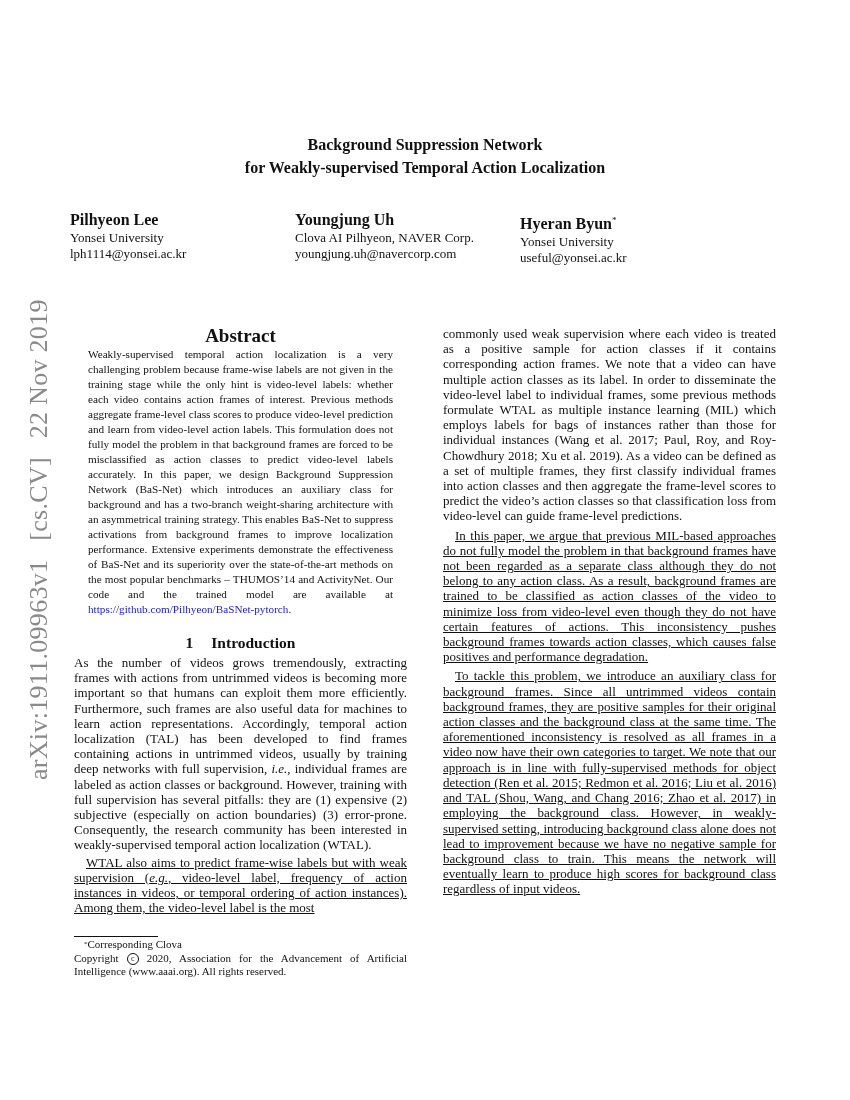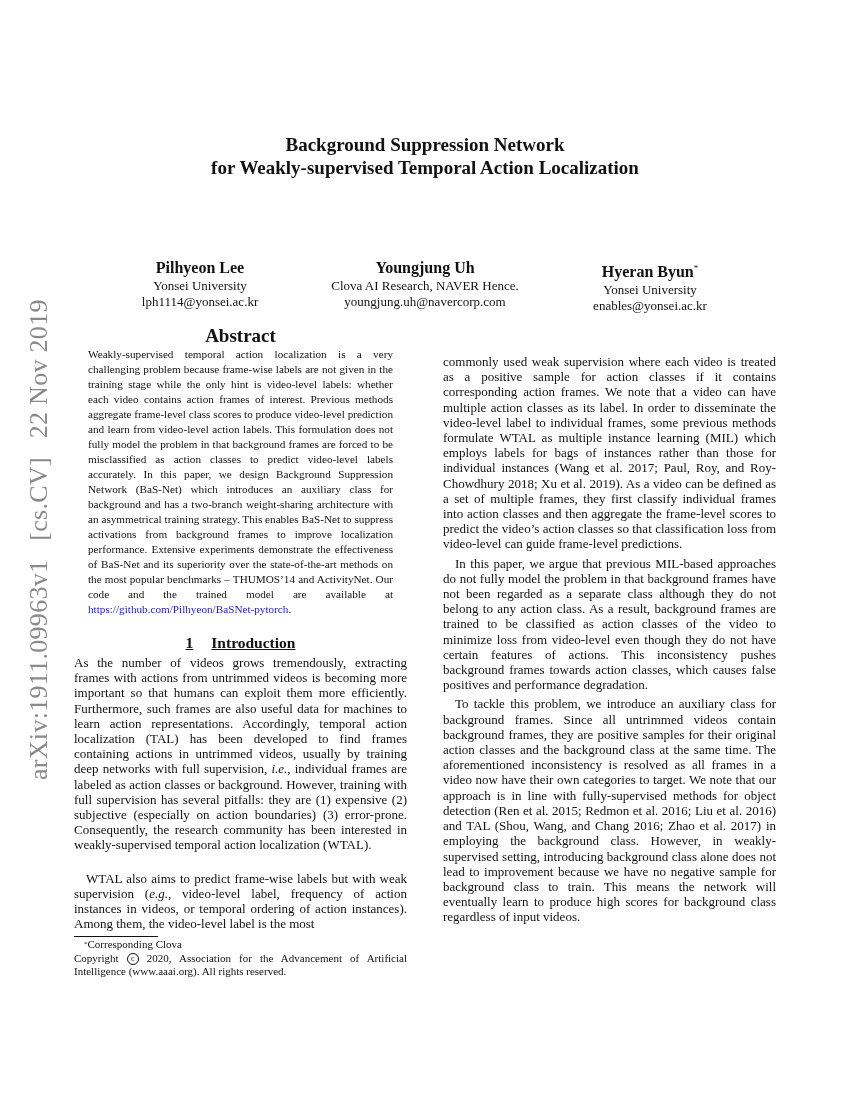--- a/index.html
+++ b/index.html
@@ -3,41 +3,41 @@
 <meta charset="utf-8">
 <style>
   html, body { margin: 0; padding: 0; background: #ffffff; }
   body { width: 850px; height: 1100px; position: relative; overflow: hidden;
          font-family: "Liberation Serif", "DejaVu Serif", serif; color: #111; }
   .arxiv { position: absolute; left: 22px; top: 780px; width: 500px; height: 34px;
            transform-origin: 0 0; transform: rotate(-90deg);
            font-size: 26px; color: #8a8a8a; white-space: nowrap; letter-spacing: 0.3px; line-height: 34px; }
   .arxiv span { margin-right: 12px; }
   .title { position: absolute; top: 133px; left: 0; width: 850px; text-align: center;
-           font-weight: bold; font-size: 19px; line-height: 23px; }
+           font-weight: bold; font-size: 16px; line-height: 23px; }
   .authors { position: absolute; top: 210px; left: 0; width: 850px; }
-  .author { position: absolute; text-align: center; width: 260px; font-size: 13px; line-height: 16px; margin-top: 48px; }
+  .author { position: absolute; text-align: left; width: 260px; font-size: 13px; line-height: 16px; }
   .author .name { font-weight: bold; font-size: 16px; line-height: 20px; }
   .author sup { font-size: 9px; font-weight: normal; }
   .abs-head { position: absolute; top: 325px; left: 74px; width: 333px; text-align: center;
               font-weight: bold; font-size: 19px; }
   .abstract { position: absolute; top: 347px; left: 88px; width: 305px; font-size: 11.2px;
               line-height: 15px; text-align: justify; }
   .abstract a { color: #2020d0; text-decoration: none; }
   .sec-head { position: absolute; top: 634px; left: 74px; width: 333px; text-align: center;
-              font-weight: bold; font-size: 15.5px; text-decoration: underline; }
+              font-weight: bold; font-size: 15.5px; }
   .sec-head .num { margin-right: 18px; }
   .intro { position: absolute; top: 655px; left: 74px; width: 333px; font-size: 13px;
            line-height: 15.2px; text-align: justify; }
   .intro p, .rcol p { margin: 0; }
-  .indent { text-indent: 12px; }
+  .indent { text-indent: 12px; text-decoration: underline; }
   .rcol { position: absolute; top: 326px; left: 443px; width: 333px; font-size: 13px;
-          line-height: 15.2px; text-align: justify; margin-top: 28px; }
+          line-height: 15.2px; text-align: justify; }
   .rcol p + p { margin-top: 4px; }
-  .intro p + p { margin-top: 18px; }
+  .intro p + p { margin-top: 2px; }
   .fn-rule { position: absolute; top: 936px; left: 74px; width: 84px; border-top: 1px solid #111; }
   .footnote { position: absolute; top: 938px; left: 74px; width: 333px; font-size: 11px; line-height: 13.5px; text-align: justify; }
   .footnote .star { font-size: 7px; vertical-align: top; }
   .copy { display: inline-block; border: 1px solid #111; border-radius: 50%; width: 10px; height: 10px;
           font-size: 8px; line-height: 10px; text-align: center; vertical-align: middle; }
 </style>
 </head>
 <body>
 
 <div class="arxiv">
@@ -52,27 +52,27 @@
 </div>
 
 <div class="authors">
   <div class="author" style="left:70px;">
     <div class="name"><span>Pilhyeon Lee</span></div>
     <div>Yonsei University</div>
     <div>lph1114@yonsei.ac.kr</div>
   </div>
   <div class="author" style="left:295px;">
     <div class="name"><span>Youngjung Uh</span></div>
-    <div>Clova AI Research, NAVER Hence.</div>
+    <div>Clova AI Pilhyeon, NAVER Corp.</div>
     <div>youngjung.uh@navercorp.com</div>
   </div>
   <div class="author" style="left:520px;">
     <div class="name"><span>Hyeran Byun</span><sup>*</sup></div>
     <div>Yonsei University</div>
-    <div>enables@yonsei.ac.kr</div>
+    <div>useful@yonsei.ac.kr</div>
   </div>
 </div>
 
 <div class="abs-head">Abstract</div>
 <div class="abstract"><span>Weakly-supervised temporal action localization is a very challenging problem because frame-wise labels are not given in the training stage while the only hint is video-level labels: whether each video contains action frames of interest. Pre­vious methods aggregate frame-level class scores to produce video-level prediction and learn from video-level action la­bels. This formulation does not fully model the problem in that background frames are forced to be misclassified as ac­tion classes to predict video-level labels accurately. In this paper, we design Background Suppression Network (BaS-Net) which introduces an auxiliary class for background and has a two-branch weight-sharing architecture with an asym­metrical training strategy. This enables BaS-Net to suppress activations from background frames to improve localization performance. Extensive experiments demonstrate the effec­tiveness of BaS-Net and its superiority over the state-of-the-art methods on the most popular benchmarks – THUMOS’14 and ActivityNet. Our code and the trained model are available at </span><a href="#">https://github.com/Pilhyeon/BaSNet-pytorch</a><span>.</span></div>
 
 <div class="sec-head">
   <span class="num">1</span><span>Introduction</span>
 </div>
 <div class="intro">

